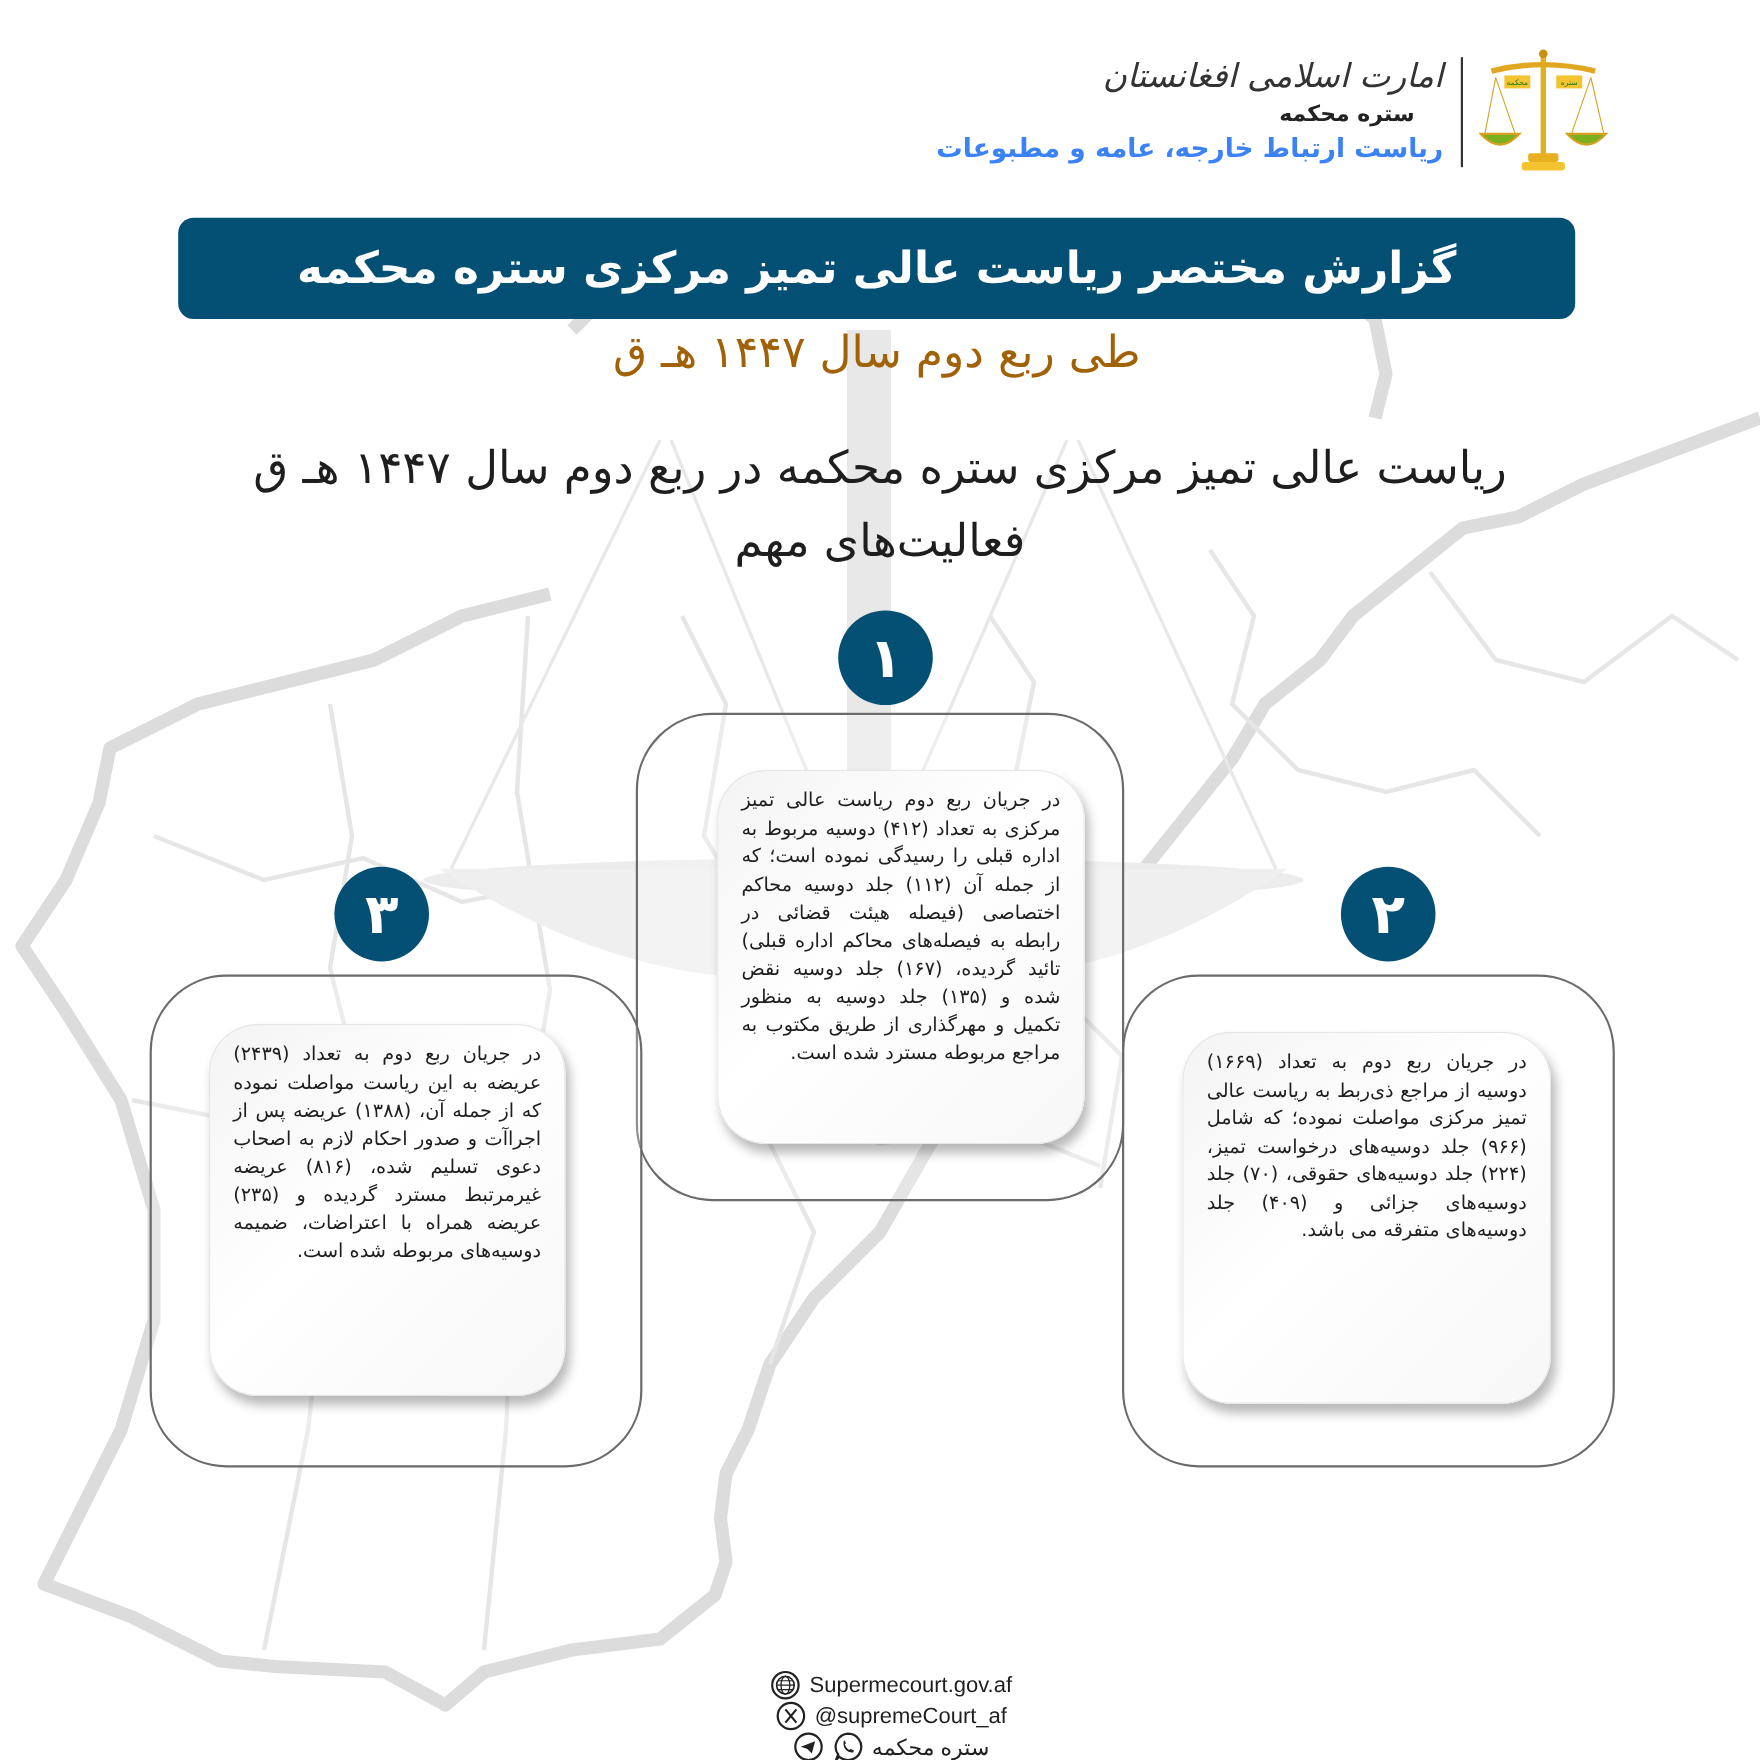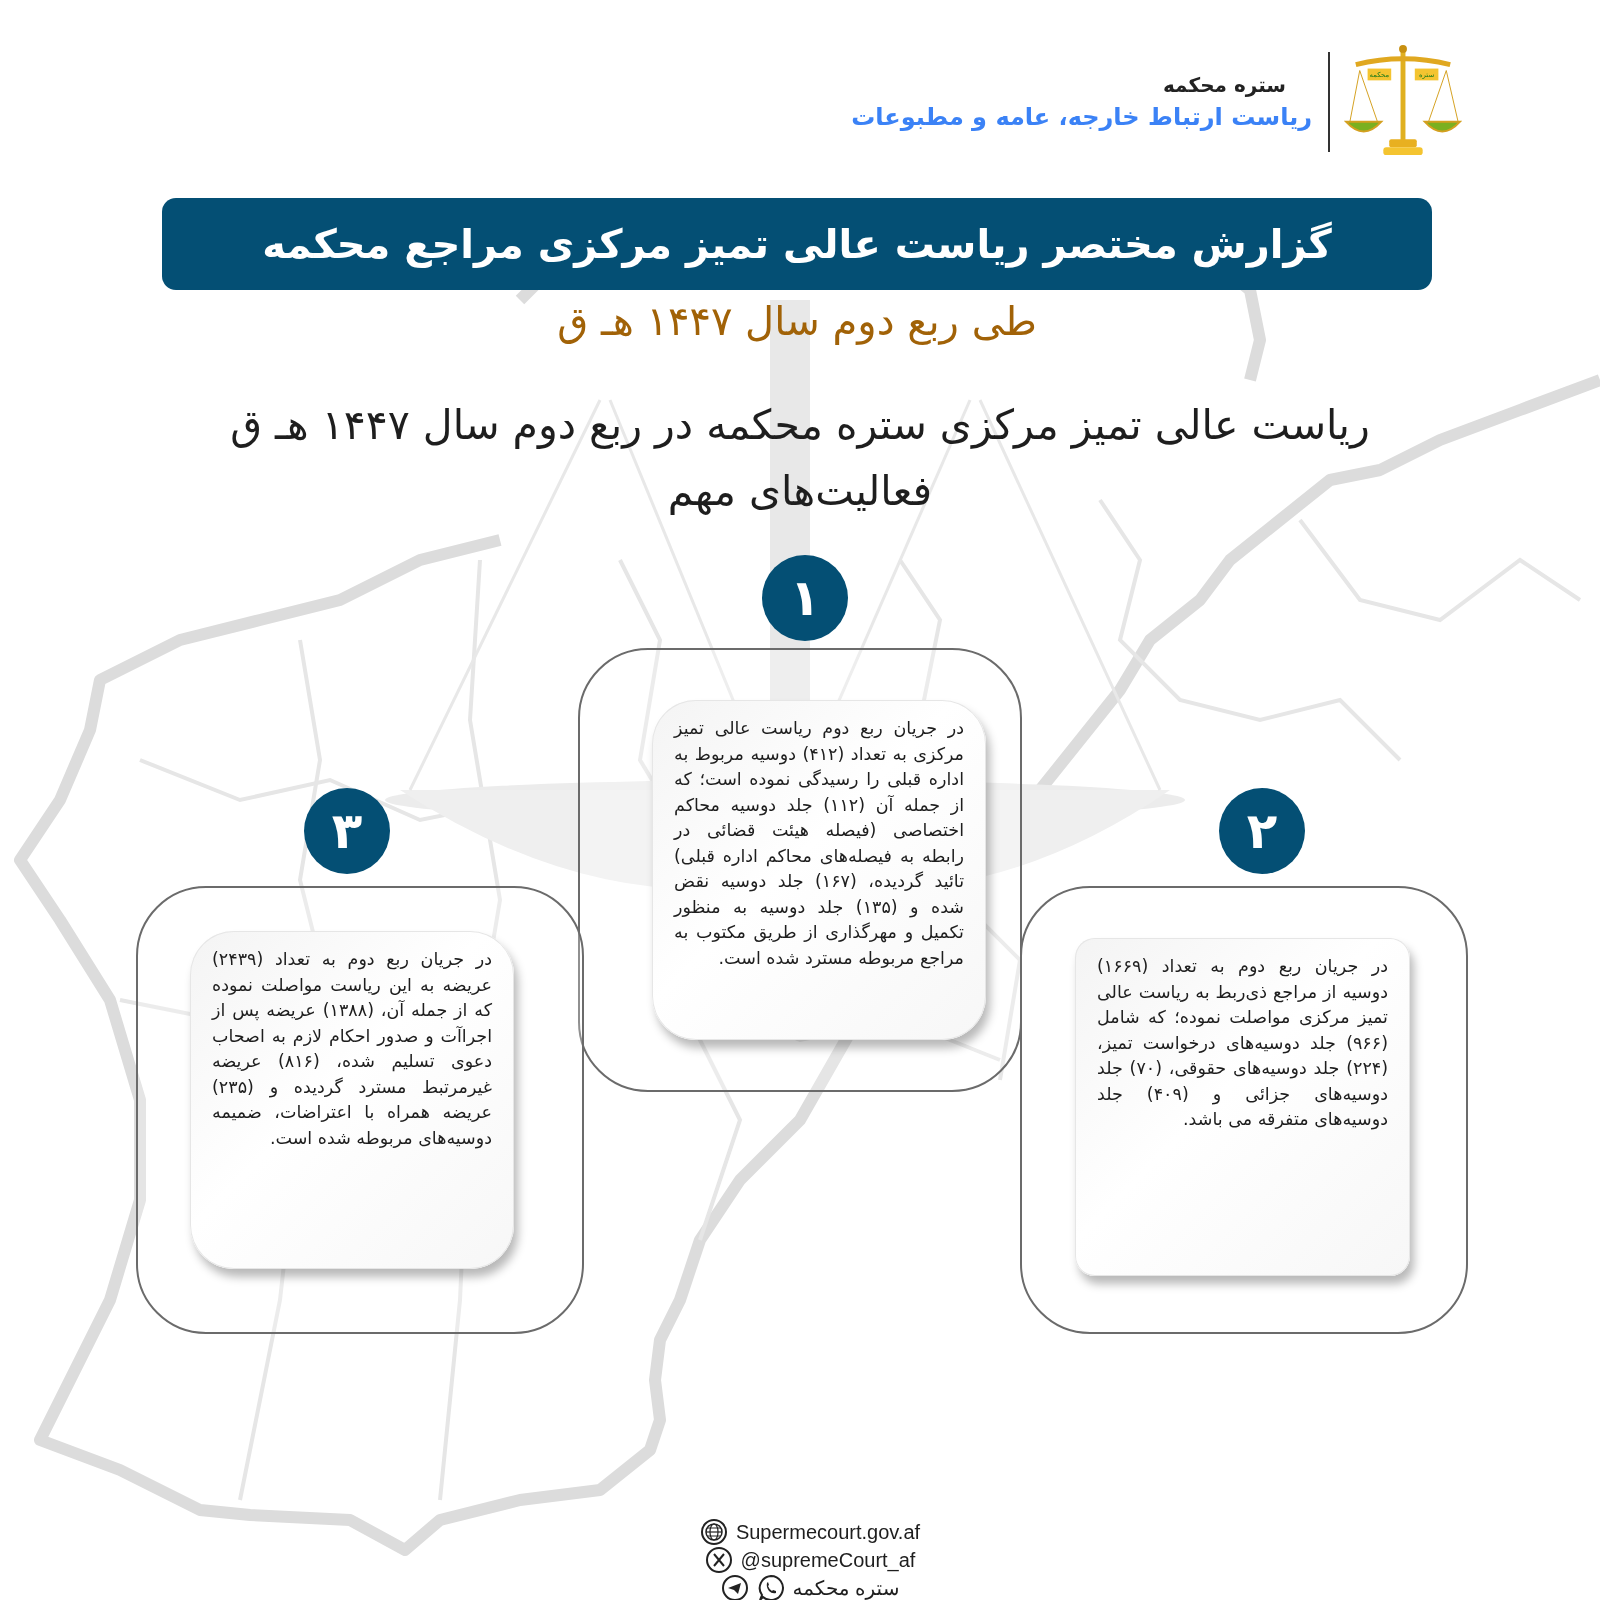--- a/index.html
+++ b/index.html
@@ -114,43 +114,44 @@
     <line x1="16" y1="28" x2="34" y2="80" stroke="#d4a020" stroke-width="1"></line>
     <line x1="104" y1="28" x2="86" y2="80" stroke="#d4a020" stroke-width="1"></line>
     <line x1="104" y1="28" x2="116" y2="80" stroke="#d4a020" stroke-width="1"></line>
     <path d="M2,80 Q20,100 38,80 Z" fill="#7ab020" stroke="#d4a020" stroke-width="2"></path>
     <path d="M82,80 Q100,100 118,80 Z" fill="#7ab020" stroke="#d4a020" stroke-width="2"></path>
     <rect x="46" y="98" width="28" height="8" rx="2" fill="#e8b020"></rect>
     <rect x="40" y="106" width="40" height="8" rx="3" fill="#f4c430"></rect>
   </svg>
   <div class="header-divider"></div>
   <div class="header-text">
+    <div class="emirate">امارت اسلامی افغانستان</div>
     <div class="court">ستره محکمه</div>
     <div class="dept">ریاست ارتباط خارجه، عامه و مطبوعات</div>
   </div>
 </div>
 
 <div class="layer banner">
-  <span>گزارش مختصر ریاست عالی تمیز مرکزی مراجع محکمه</span>
+  <span>گزارش مختصر ریاست عالی تمیز مرکزی ستره محکمه</span>
 </div>
 <div class="layer subtitle">طی ربع دوم سال ۱۴۴۷ هـ ق</div>
 
 <div class="layer intro">
   <div>ریاست عالی تمیز مرکزی ستره محکمه در ربع دوم سال ۱۴۴۷ هـ ق فعالیت‌های مهم</div>
 </div>
 
 <div class="layer num-circle" style="left:762px; top:555px;">۱</div>
 <div class="layer outer-card" style="left:578px; top:648px; width:440px; height:440px;"></div>
 <div class="layer inner-card" style="left:652px; top:700px; width:334px; height:340px;">
   <span>در جریان ربع دوم ریاست عالی تمیز مرکزی به تعداد (۴۱۲) دوسیه مربوط به اداره قبلی را رسیدگی نموده است؛ که از جمله آن (۱۱۲) جلد دوسیه محاکم اختصاصی (فیصله هیئت قضائی در رابطه به فیصله‌های محاکم اداره قبلی) تائید گردیده، (۱۶۷) جلد دوسیه نقض شده و (۱۳۵) جلد دوسیه به منظور تکمیل و مهرگذاری از طریق مکتوب به مراجع مربوطه مسترد شده است.</span>
 </div>
 
 <div class="layer num-circle" style="left:1219px; top:788px;">۲</div>
 <div class="layer outer-card" style="left:1020px; top:886px; width:444px; height:444px;"></div>
-<div class="layer inner-card" style="left:1075px; top:938px; width:335px; height:338px;border-radius:20px;">
+<div class="layer inner-card" style="left:1075px; top:938px; width:335px; height:338px;">
   <span>در جریان ربع دوم به تعداد (۱۶۶۹) دوسیه از مراجع ذی‌ربط به ریاست عالی تمیز مرکزی مواصلت نموده؛ که شامل (۹۶۶) جلد دوسیه‌های درخواست تمیز، (۲۲۴) جلد دوسیه‌های حقوقی، (۷۰) جلد دوسیه‌های جزائی و (۴۰۹) جلد دوسیه‌های متفرقه می باشد.</span>
 </div>
 
 <div class="layer num-circle" style="left:304px; top:788px;">۳</div>
 <div class="layer outer-card" style="left:136px; top:886px; width:444px; height:444px;"></div>
 <div class="layer inner-card" style="left:190px; top:931px; width:324px; height:338px;">
   <span>در جریان ربع دوم به تعداد (۲۴۳۹) عریضه به این ریاست مواصلت نموده که از جمله آن، (۱۳۸۸) عریضه پس از اجراآت و صدور احکام لازم به اصحاب دعوی تسلیم شده، (۸۱۶) عریضه غیرمرتبط مسترد گردیده و (۲۳۵) عریضه همراه با اعتراضات، ضمیمه دوسیه‌های مربوطه شده است.</span>
 </div>
 
 <div class="layer footer">

